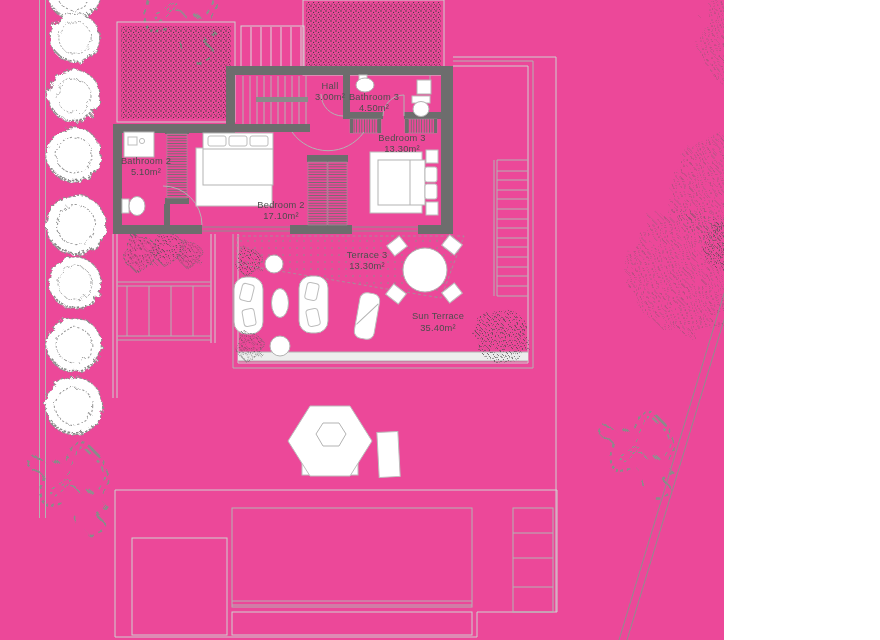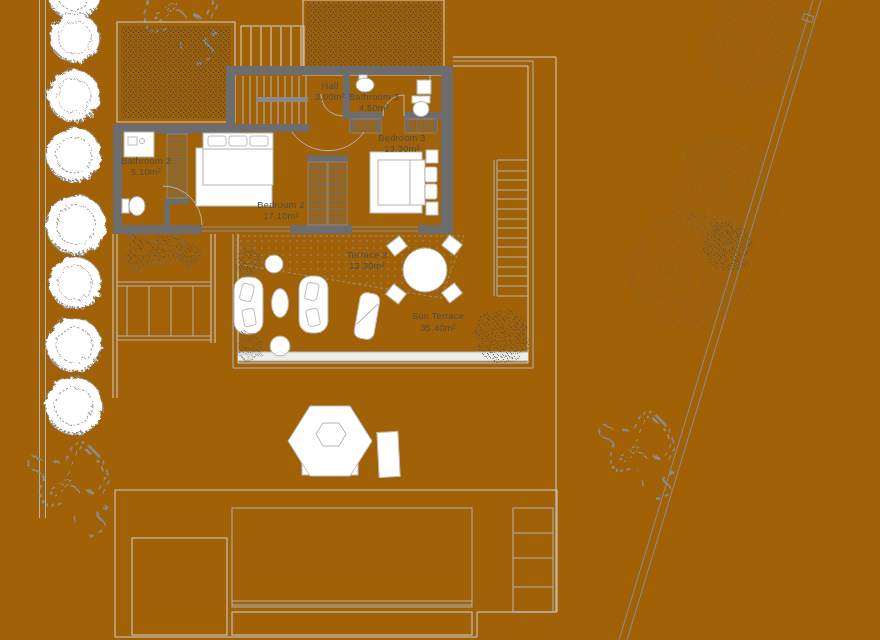--- a/index.html
+++ b/index.html
@@ -3,21 +3,21 @@
 <meta charset="utf-8">
 <style>
   :root{
     --wall:#6d6d6d;
     --faint:#cfcfcf;
     --mid:#b3b3b3;
     --dark:#8e8e8e;
     --txt:#4d4d4d;
   }
   html,body{margin:0;padding:0;background:#ffffff;}
-  .canvas{position:relative;width:880px;height:640px;background:#a16207;overflow:hidden;}
+  .canvas{position:relative;width:724px;height:640px;background:#ec4899;overflow:hidden;}
   svg{display:block;}
   .w{fill:var(--wall);stroke:none;}
   .ln-f{stroke:var(--faint);stroke-width:1;fill:none;}
   .ln-m{stroke:var(--mid);stroke-width:1;fill:none;}
   .ln-d{stroke:var(--dark);stroke-width:1;fill:none;}
   .furn{fill:#fff;stroke:var(--mid);stroke-width:1;}
   .furn2{fill:#fff;stroke:#bdbdbd;stroke-width:1;}
   .lbl{font-family:"Liberation Sans","DejaVu Sans",sans-serif;font-size:9.3px;font-weight:500;
        fill:var(--txt);text-anchor:middle;letter-spacing:.2px;}
 </style>

